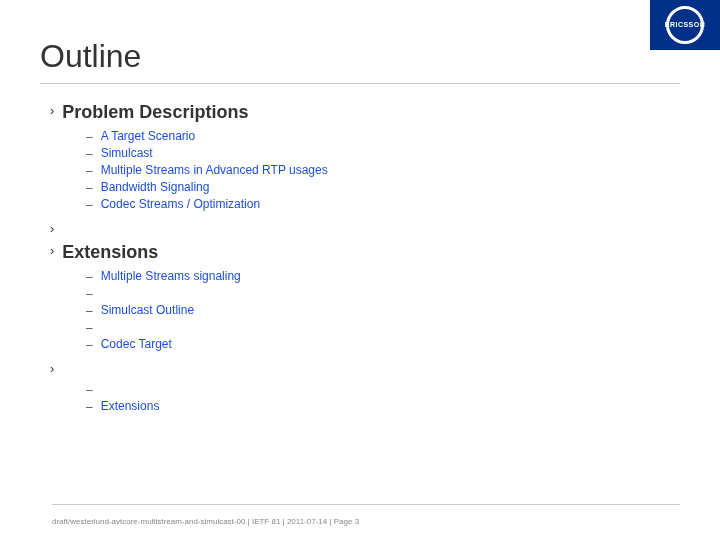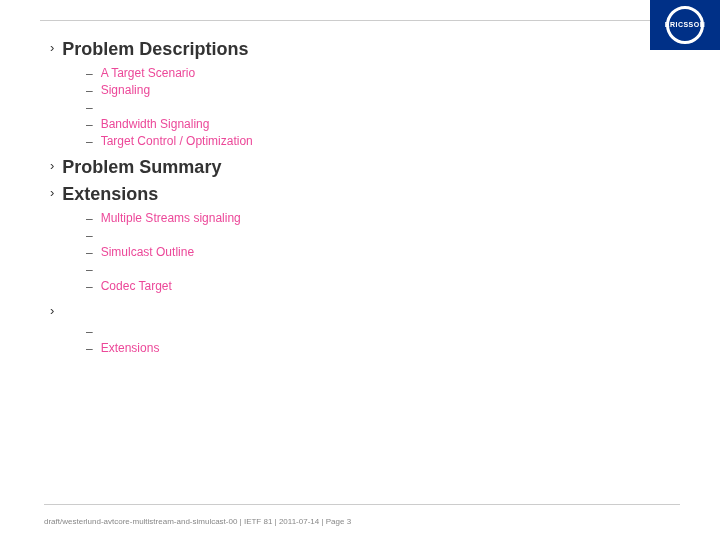--- a/index.html
+++ b/index.html
@@ -115,28 +115,28 @@
     .dash {
       color: #555555;
       font-size: 12px;
       margin-right: 8px;
       margin-top: 1px;
       flex-shrink: 0;
     }
 
     .sub-label {
       font-size: 12px;
-      color: #ec4899;
+      color: #1d4ed8;
     }
 
     
     .footer {
       position: absolute;
       bottom: 12px;
-      left: 44px;
+      left: 52px;
       right: 40px;
       border-top: 1px solid #cccccc;
       padding-top: 5px;
     }
 
     .footer-text {
       font-size: 8px;
       color: #888888;
     }
   </style>
@@ -144,54 +144,55 @@
 <body>
 
 <div class="page">
 
   <div class="logo-area">
     <div class="logo-circle">
       <span class="logo-text">ERICSSON</span>
     </div>
   </div>
 
+  <h1 class="title">Outline</h1>
 
   <hr class="divider">
 
   <div class="content">
 
     <div class="section-item">
       <span class="chevron">›</span>
       <span class="section-label">Problem Descriptions</span>
     </div>
     <div class="sub-list">
       <div class="sub-item">
         <span class="dash">–</span>
         <span class="sub-label">A Target Scenario</span>
       </div>
       <div class="sub-item">
         <span class="dash">–</span>
-        <span class="sub-label">Signaling</span>
-      </div>
-      <div class="sub-item">
-        <span class="dash">–</span>
+        <span class="sub-label">Simulcast</span>
+      </div>
+      <div class="sub-item">
+        <span class="dash">–</span>
+        <span class="sub-label">Multiple Streams in Advanced RTP usages</span>
       </div>
       <div class="sub-item">
         <span class="dash">–</span>
         <span class="sub-label">Bandwidth Signaling</span>
       </div>
       <div class="sub-item">
         <span class="dash">–</span>
-        <span class="sub-label">Target Control / Optimization</span>
+        <span class="sub-label">Codec Streams / Optimization</span>
       </div>
     </div>
 
     <div class="section-item">
       <span class="chevron">›</span>
-      <span class="section-label">Problem Summary</span>
     </div>
 
     <div class="section-item" style="margin-top:4px;">
       <span class="chevron">›</span>
       <span class="section-label">Extensions</span>
     </div>
     <div class="sub-list">
       <div class="sub-item">
         <span class="dash">–</span>
         <span class="sub-label">Multiple Streams signaling</span>

